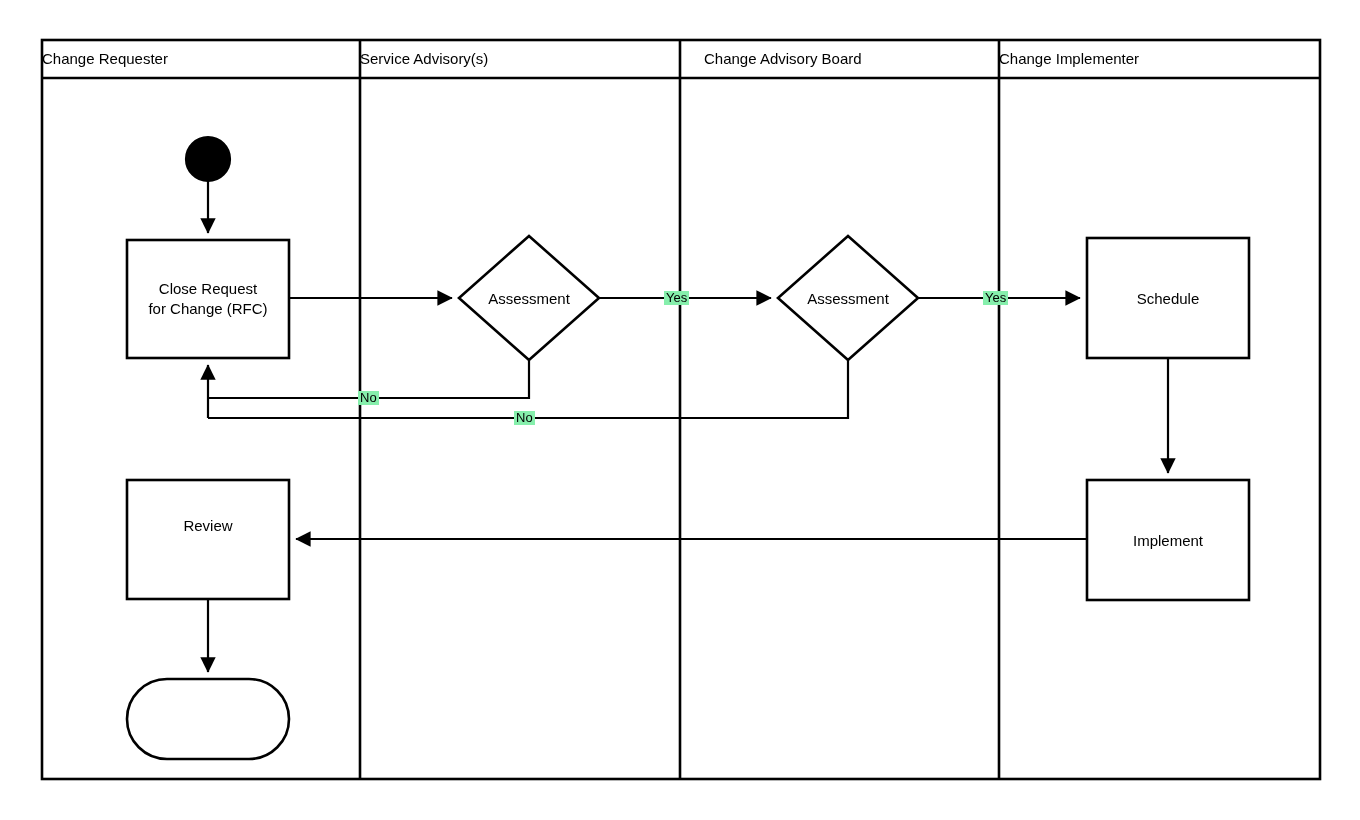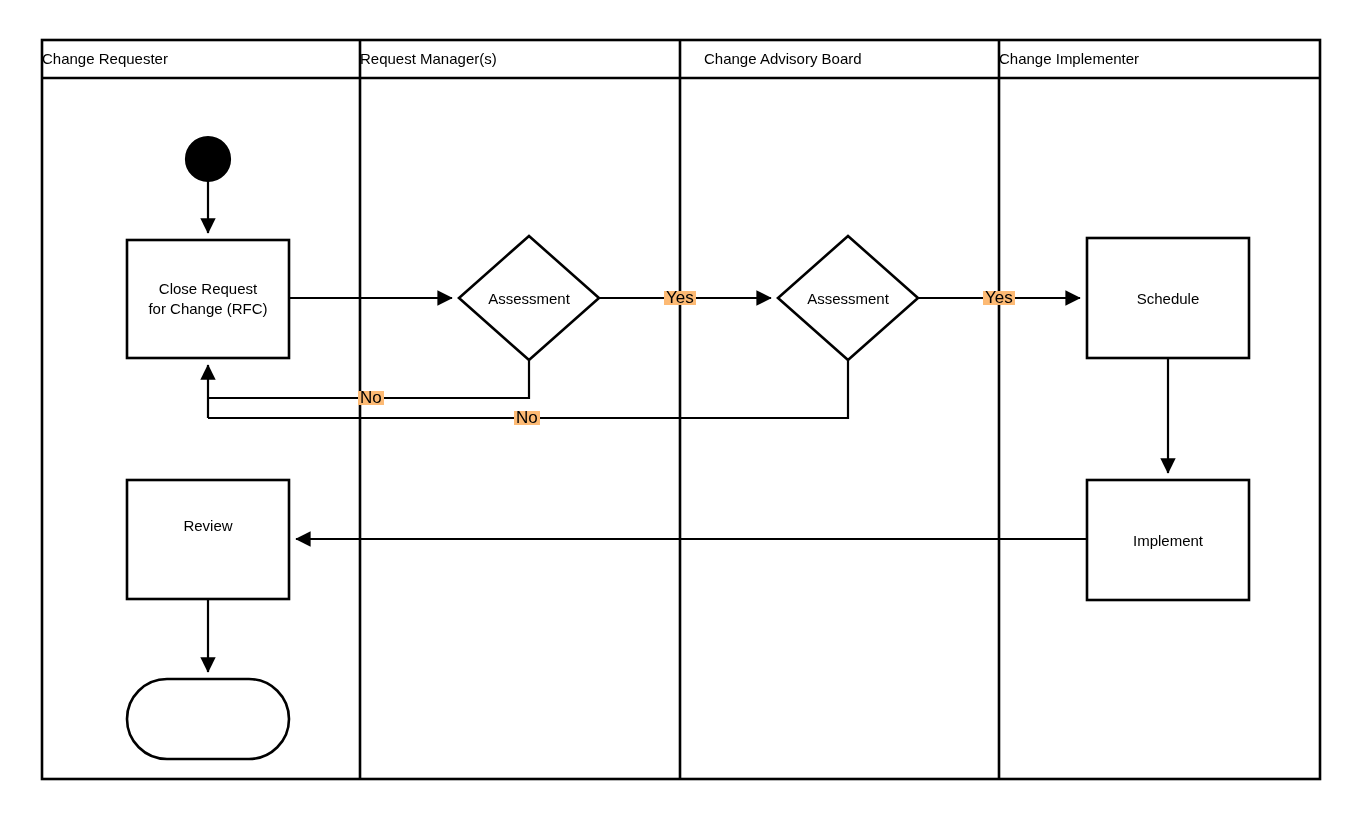--- a/index.html
+++ b/index.html
@@ -9,21 +9,21 @@
   .lane-title{
     position:absolute;text-align:left;font-size:15px;color:#000;
     line-height:38px;white-space:nowrap;
   }
   .node-label{
     position:absolute;text-align:center;font-size:15px;color:#000;
     display:flex;align-items:center;justify-content:center;
     white-space:pre-line;pointer-events:none;
   }
   .edge-label{
-    position:absolute;font-size:17px;color:#000;background:#fdba74;
+    position:absolute;font-size:13px;color:#000;background:#86efac;
     padding:0 2px;line-height:14px;white-space:nowrap;
   }
 </style>
 </head>
 <body>
 
 <div id="stage">
 
   <svg width="1360" height="820">
     <defs>
@@ -78,21 +78,21 @@
 
       <rect x="1087" y="480" width="162" height="120" fill="#ffffff" stroke="#000000" stroke-width="2.6"></rect>
 
       <rect x="127" y="480" width="162" height="119" fill="#ffffff" stroke="#000000" stroke-width="2.6"></rect>
 
       <rect x="127" y="679" width="162" height="80" rx="40" ry="40" fill="#ffffff" stroke="#000000" stroke-width="2.6"></rect>
     </g>
   </svg>
 
   <div class="lane-title" style="left:42px;top:40px;width:318px;">Change Requester</div>
-  <div class="lane-title" style="left:360px;top:40px;width:320px;">Request Manager(s)</div>
+  <div class="lane-title" style="left:360px;top:40px;width:320px;">Service Advisory(s)</div>
   <div class="lane-title" style="left:680px;top:40px;width:319px;padding-left:24px;">Change Advisory Board</div>
   <div class="lane-title" style="left:999px;top:40px;width:337px;border-radius:16px;">Change Implementer</div>
 
   <div class="node-label" style="left:127px;top:240px;width:162px;height:118px;line-height:20px;">Close Request
 for Change (RFC)</div>
 
   <div class="node-label" style="left:459px;top:276px;width:140px;height:44px;">Assessment</div>
 
   <div class="node-label" style="left:778px;top:276px;width:140px;height:44px;">Assessment</div>
 

